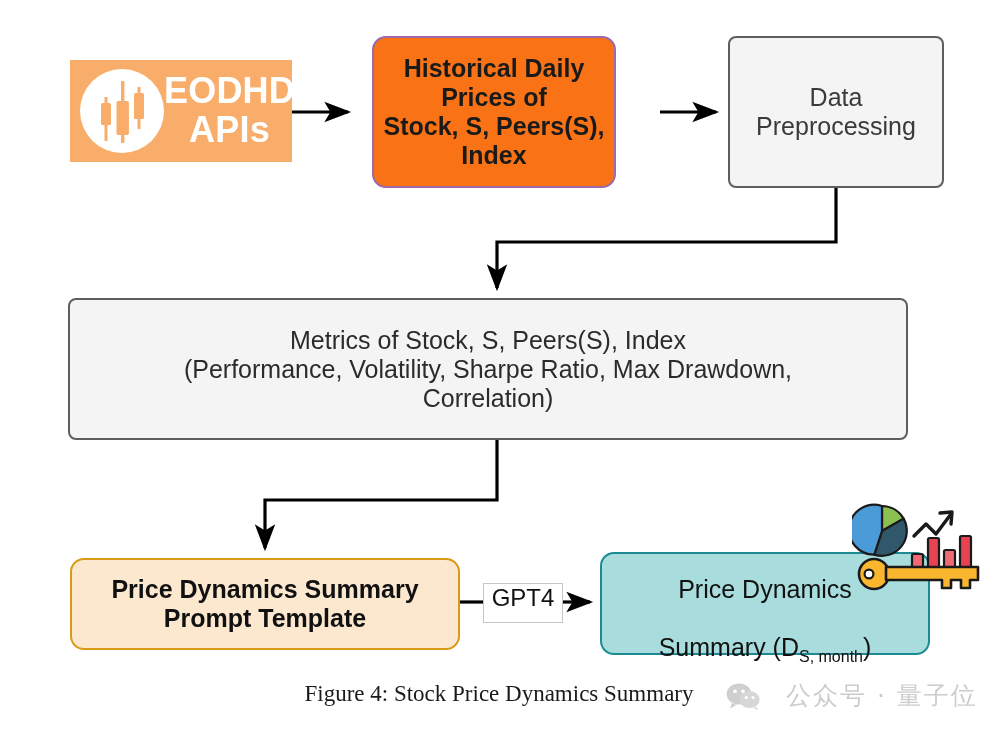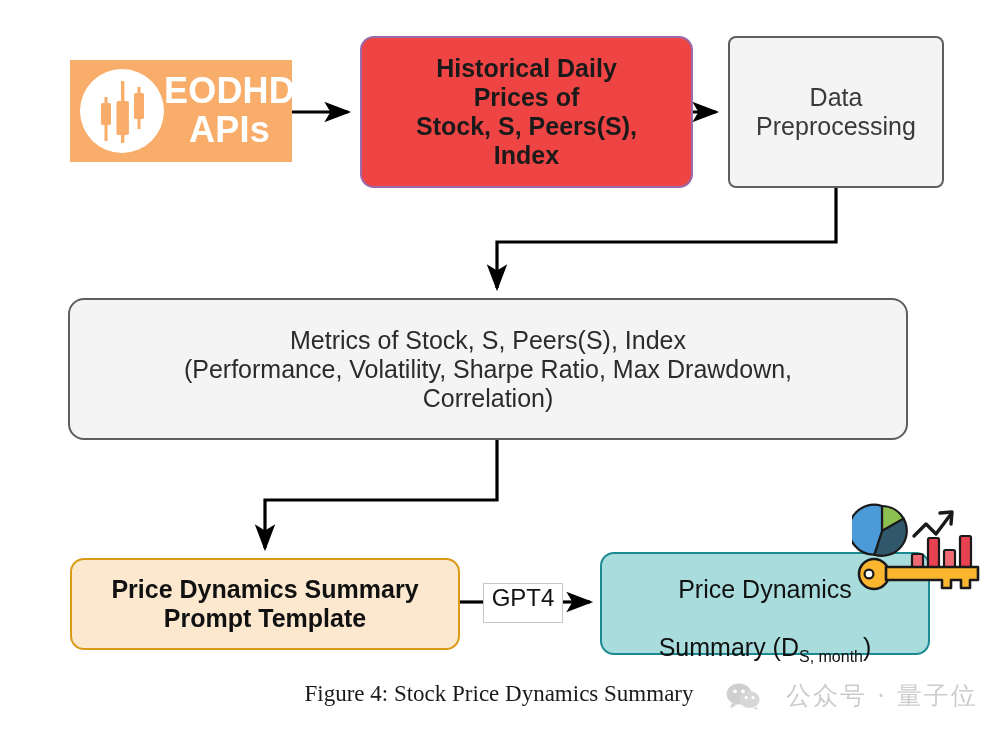--- a/index.html
+++ b/index.html
@@ -71,25 +71,25 @@
     font-weight: 700;
     line-height: 1.08;
     text-align: center;
     letter-spacing: 0.2px;
     padding-right: 4px;
     white-space: pre-line;
   }
 
   
   #node-prices {
-    left: 360px;
+    left: 372px;
     top: 36px;
-    width: 333px;
+    width: 244px;
     height: 152px;
-    background: #ef4444;
+    background: #f97316;
     border: 2px solid #9b6aa8;
     border-radius: 14px;
     font-size: 25px;
     font-weight: 700;
   }
   #node-preprocess {
     left: 728px;
     top: 36px;
     width: 216px;
     height: 152px;
@@ -100,21 +100,21 @@
     font-weight: 400;
     color: #3a3a3a;
   }
   #node-metrics {
     left: 68px;
     top: 298px;
     width: 840px;
     height: 142px;
     background: #f4f4f4;
     border: 2px solid #5e5e5e;
-    border-radius: 16px;
+    border-radius: 8px;
     font-size: 25px;
     font-weight: 400;
     color: #2b2b2b;
   }
   #node-prompt {
     left: 70px;
     top: 558px;
     width: 390px;
     height: 92px;
     background: #fce7cf;

